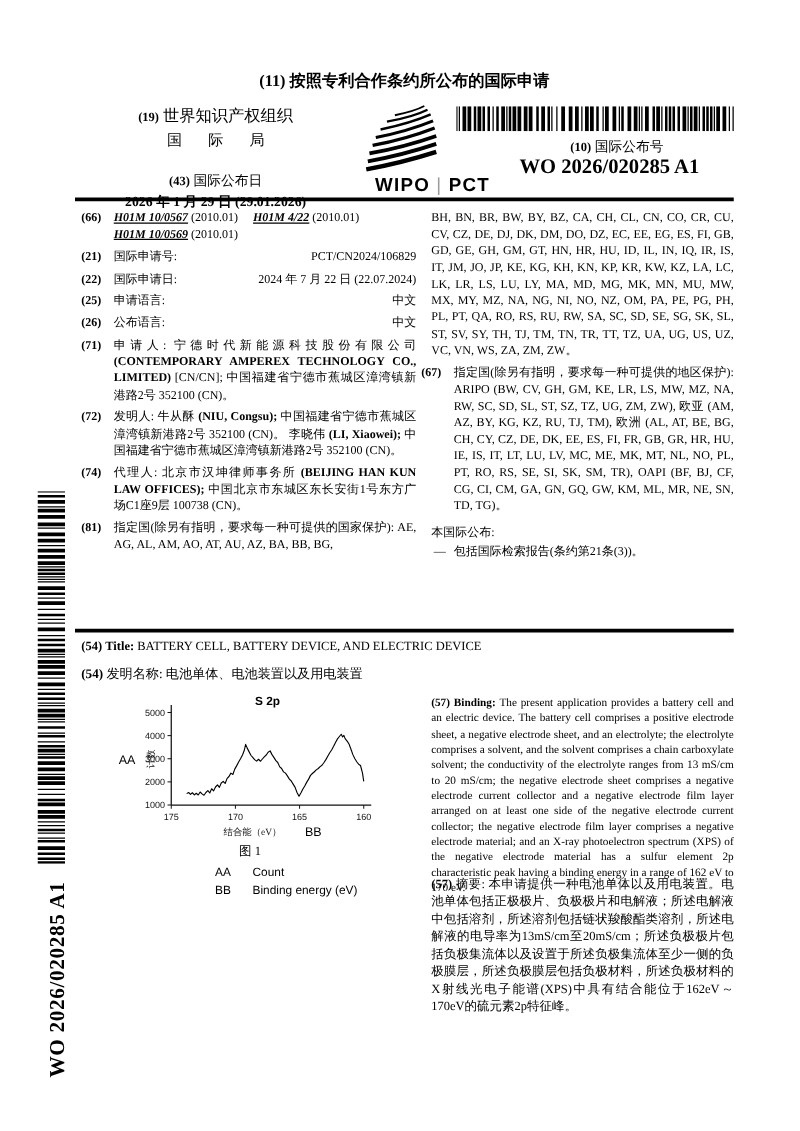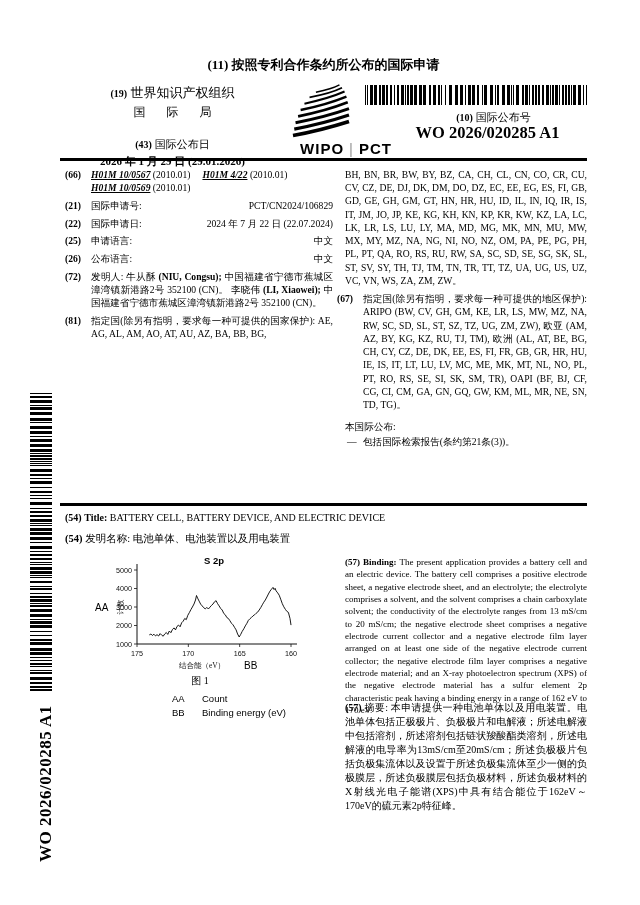--- a/index.html
+++ b/index.html
@@ -436,33 +436,49 @@
     </div>
 
     <div class="item">
       <span class="inum">(26)</span>
       <div class="ibody kv">
           <span>公布语言:</span>
           <span>中文</span>
         </div>
     </div>
 
+    <div class="item">
+      <span class="inum">(71)</span>
+      <div class="ibody"><span>申请人:</span>
+        <span>宁德时代新能源科技股份有限公司</span>
+        <b>(CONTEMPORARY AMPEREX TECHNOLOGY CO., LIMITED)</b>
+        <span>[CN/CN]; 中国福建省宁德市蕉城区漳湾镇新港路2号 352100 (CN)。</span>
+      </div>
+    </div>
 
     <div class="item">
       <span class="inum">(72)</span>
       <div class="ibody"><span>发明人:</span>
         <span>牛从酥</span>
         <b>(NIU, Congsu);</b>
         <span>中国福建省宁德市蕉城区漳湾镇新港路2号 352100 (CN)。</span>
         <span>李晓伟</span>
         <b>(LI, Xiaowei);</b>
         <span>中国福建省宁德市蕉城区漳湾镇新港路2号 352100 (CN)。</span>
       </div>
     </div>
 
+    <div class="item">
+      <span class="inum">(74)</span>
+      <div class="ibody"><span>代理人:</span>
+        <span>北京市汉坤律师事务所</span>
+        <b>(BEIJING HAN KUN LAW OFFICES);</b>
+        <span>中国北京市东城区东长安街1号东方广场C1座9层 100738 (CN)。</span>
+      </div>
+    </div>
 
     <div class="item">
       <span class="inum">(81)</span>
       <div class="ibody">指定国(除另有指明，要求每一种可提供的国家保护): AE, AG, AL, AM, AO, AT, AU, AZ, BA, BB, BG,</div>
     </div>
   </div>
 
   <div class="col-right">
     <div class="codes-cont">BH, BN, BR, BW, BY, BZ, CA, CH, CL, CN, CO, CR, CU, CV, CZ, DE, DJ, DK, DM, DO, DZ, EC, EE, EG, ES, FI, GB, GD, GE, GH, GM, GT, HN, HR, HU, ID, IL, IN, IQ, IR, IS, IT, JM, JO, JP, KE, KG, KH, KN, KP, KR, KW, KZ, LA, LC, LK, LR, LS, LU, LY, MA, MD, MG, MK, MN, MU, MW, MX, MY, MZ, NA, NG, NI, NO, NZ, OM, PA, PE, PG, PH, PL, PT, QA, RO, RS, RU, RW, SA, SC, SD, SE, SG, SK, SL, ST, SV, SY, TH, TJ, TM, TN, TR, TT, TZ, UA, UG, US, UZ, VC, VN, WS, ZA, ZM, ZW。</div>
 

